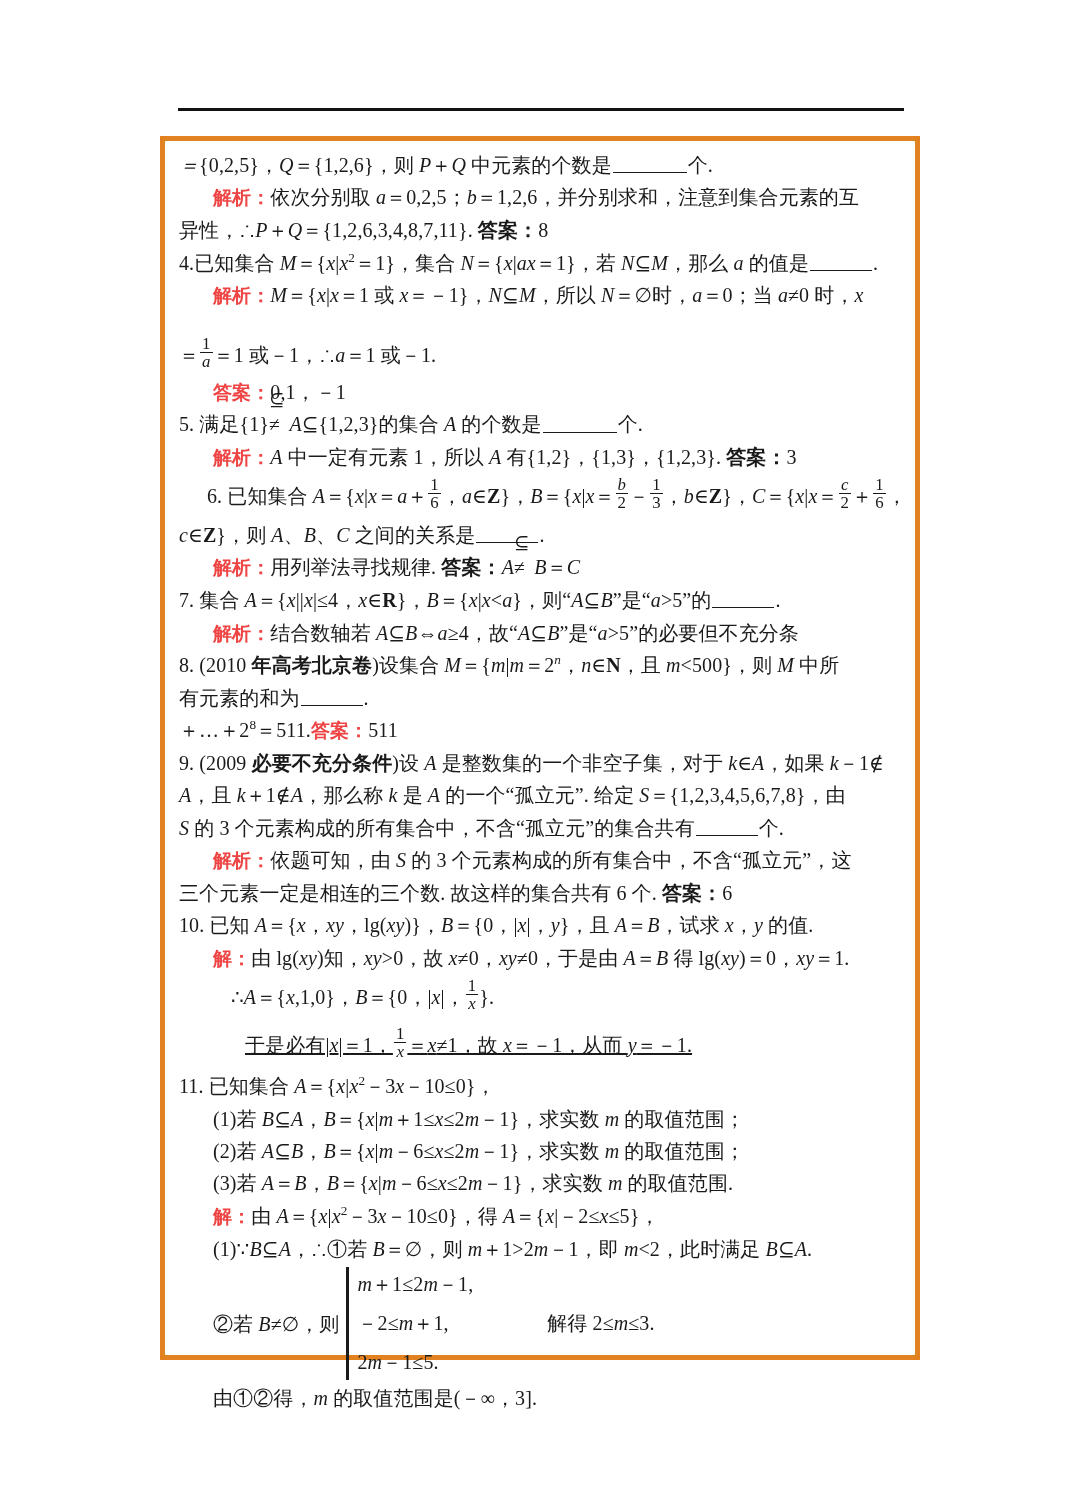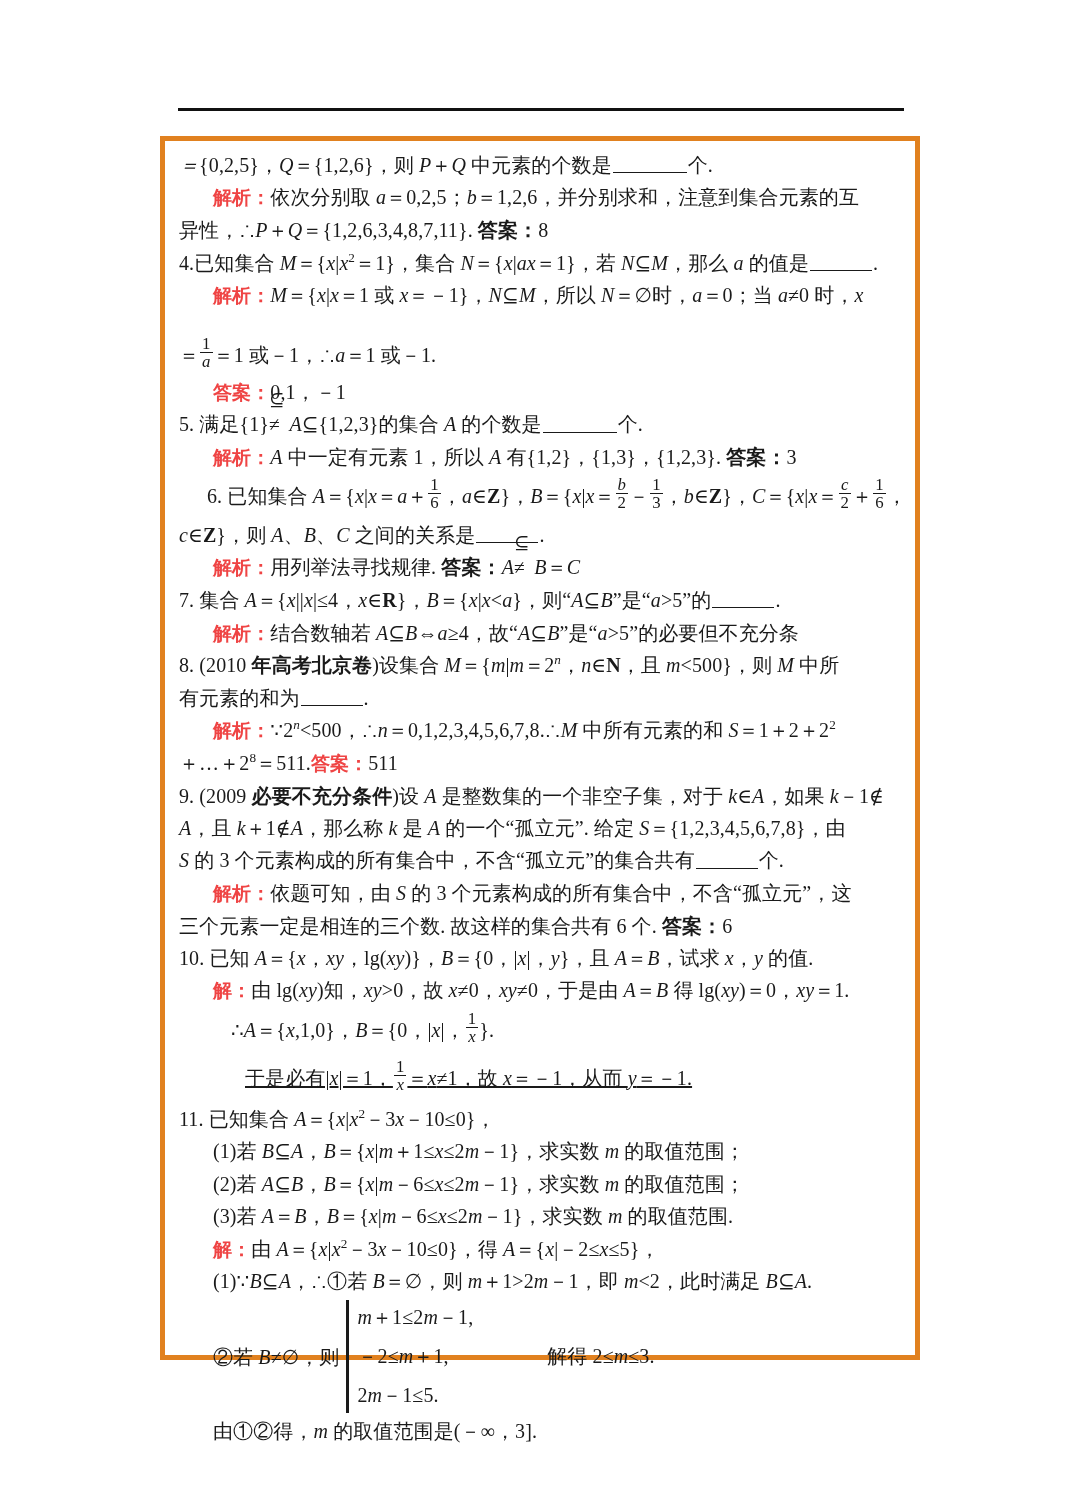--- a/index.html
+++ b/index.html
@@ -197,23 +197,20 @@
       <div class="ln indent">
         <span class="red">解析：</span>结合数轴若 <span class="it">A</span>⊆<span class="it">B</span>⇔<span class="it">a</span>≥4，故“<span class="it">A</span>⊆<span class="it">B</span>”是“<span class="it">a</span>&gt;5”的必要但不充分条
       </div>
 
       <div class="ln">
         8. (2010 <span class="bb">年高考北京卷</span>)设集合 <span class="it">M</span>＝{<span class="it">m</span>|<span class="it">m</span>＝2<span class="sup it">n</span>，<span class="it">n</span>∈<span class="bb">N</span>，且 <span class="it">m</span>&lt;500}，则 <span class="it">M</span> 中所
       </div>
       <div class="ln">
         有元素的和为<span class="blank sm"></span>.
       </div>
-      <div class="ln indent">
-        <span class="red">解析：</span>∵2<span class="sup it">n</span>&lt;500，∴<span class="it">n</span>＝0,1,2,3,4,5,6,7,8.∴<span class="it">M</span> 中所有元素的和 <span class="it">S</span>＝1＋2＋2<span class="sup">2</span>
-      </div>
       <div class="ln">
         ＋…＋2<span class="sup">8</span>＝511.<span class="red">答案：</span>511
       </div>
 
       <div class="ln">
         9. (2009 <span class="bb">必要不充分条件</span>)设 <span class="it">A</span> 是整数集的一个非空子集，对于 <span class="it">k</span>∈<span class="it">A</span>，如果 <span class="it">k</span>－1∉
       </div>
       <div class="ln">
         <span class="it">A</span>，且 <span class="it">k</span>＋1∉<span class="it">A</span>，那么称 <span class="it">k</span> 是 <span class="it">A</span> 的一个“孤立元”. 给定 <span class="it">S</span>＝{1,2,3,4,5,6,7,8}，由
       </div>

